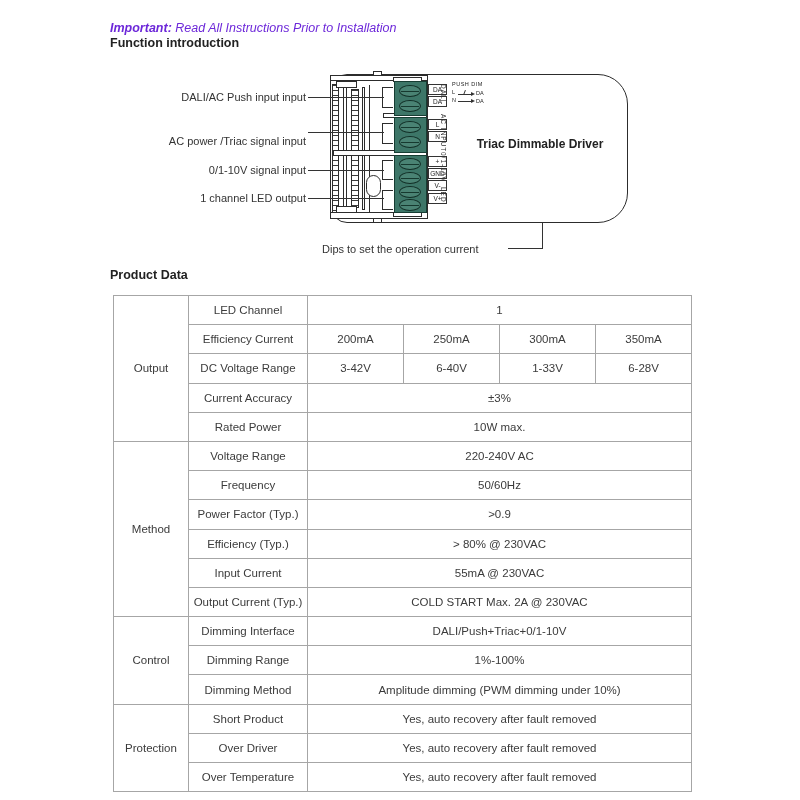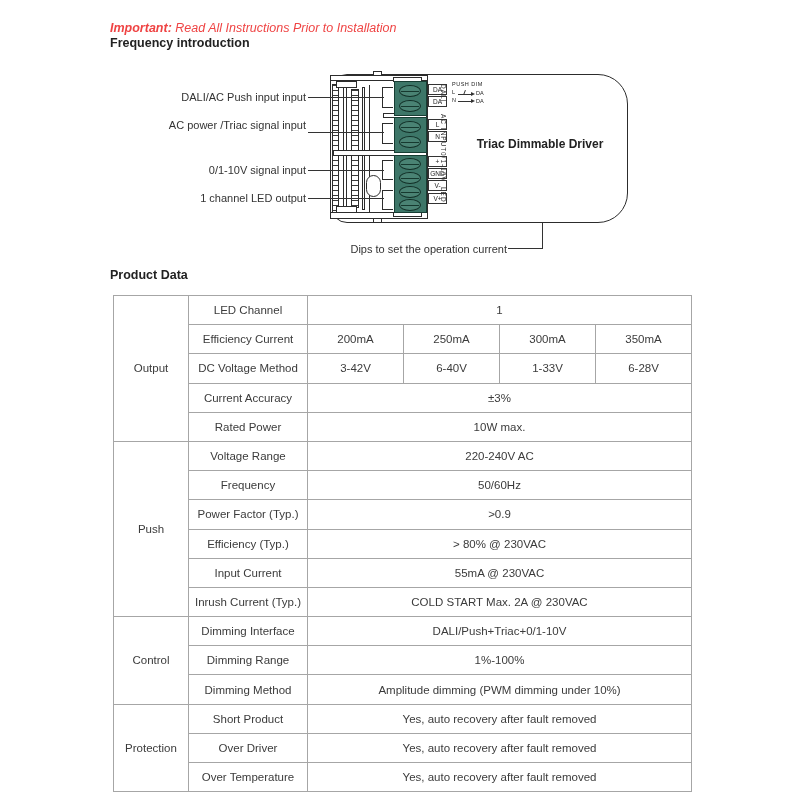--- a/index.html
+++ b/index.html
@@ -1,20 +1,20 @@
 <!DOCTYPE html>
 <html><head>
 <meta charset="utf-8">
 <style>
   html,body{margin:0;padding:0;background:#fff;}
   .page{position:relative;width:800px;height:800px;background:#ffffff;
         font-family:"Liberation Sans", sans-serif;color:#333;overflow:hidden;}
   .abs{position:absolute;box-sizing:border-box;}
   
-  .imp{left:110px;top:21px;font-size:12.5px;font-style:italic;color:#ef4444;}
+  .imp{left:110px;top:21px;font-size:12.5px;font-style:italic;color:#6d28d9;}
   .imp b{font-weight:bold;}
   .h-bold{font-size:12.5px;font-weight:bold;color:#222;}
   
   .ln{border:1.2px solid #2c2c2c;background:#fff;}
   .thin{border:1.1px solid #2c2c2c;background:#fff;}
   .body-outline{left:331px;top:74px;width:297px;height:149px;border:1.6px solid #2c2c2c;
                 border-radius:16px 30px 30px 16px;background:#fff;z-index:1;}
   .tick{background-image:repeating-linear-gradient(to bottom,#3a3a3a 0 1px,#fff 1px 5px);}
   .leader{height:1.2px;background:#333;z-index:6;}
   .side-label{width:180px;text-align:right;font-size:11px;color:#333;z-index:6;}
@@ -29,34 +29,34 @@
           font-size:6.5px;letter-spacing:1px;color:#333;line-height:10px;z-index:5;}
   .pd{font-size:5.5px;color:#222;z-index:5;line-height:6px;}
   .pd-line{height:1px;background:#333;z-index:5;}
   .pd-tick{width:1px;height:5px;background:#333;transform:rotate(22deg);z-index:5;}
   .tri{width:0;height:0;border-left:4px solid #333;border-top:2.5px solid transparent;
        border-bottom:2.5px solid transparent;z-index:5;}
   .device-title{left:470px;top:137px;width:140px;text-align:center;font-size:12px;
                 font-weight:bold;color:#222;z-index:5;}
   .callout-v{left:542px;top:223px;width:1.4px;height:26px;background:#333;z-index:6;}
   .callout-h{left:508px;top:248px;width:35px;height:1.4px;background:#333;z-index:6;}
-  .callout-text{left:322px;top:243px;width:185px;text-align:right;font-size:11px;color:#333;z-index:6;}
+  .callout-text{left:322px;top:243px;width:185px;font-size:11px;color:#333;z-index:6;}
   
   table.spec{position:absolute;left:113px;top:295px;border-collapse:collapse;table-layout:fixed;
              font-size:11.5px;color:#3b3b3b;}
   table.spec td{border:1px solid #a6a6a6;text-align:center;vertical-align:middle;
                 height:28.2px;padding:0 2px;overflow:hidden;}
 </style>
 </head>
 <body>
 
 <div class="page">
 
   <div class="abs imp"><b>Important:</b><span> Read All Instructions Prior to Installation</span></div>
-  <div class="abs h-bold" style="left:110px;top:36px;">Frequency introduction</div>
+  <div class="abs h-bold" style="left:110px;top:36px;">Function introduction</div>
 
   <div>
 
     <div class="abs body-outline"></div>
 
     <div class="abs ln" style="left:330px;top:75px;width:98px;height:7px;z-index:2;"></div>
     <div class="abs thin" style="left:373px;top:71px;width:9px;height:5px;z-index:2;"></div>
     <div class="abs ln" style="left:330px;top:80px;width:98px;height:138px;z-index:2;"></div>
     <div class="abs thin" style="left:336px;top:81px;width:21px;height:7px;z-index:3;"></div>
     <div class="abs thin" style="left:393px;top:77px;width:29px;height:5px;z-index:3;"></div>
@@ -112,21 +112,21 @@
     <div class="abs tri" style="left:471px;top:91.5px;"></div>
     <div class="abs pd" style="left:476px;top:90px;">DA</div>
     <div class="abs pd" style="left:452px;top:96.5px;">N</div>
     <div class="abs pd-line" style="left:458px;top:101px;width:13px;"></div>
     <div class="abs tri" style="left:471px;top:99px;"></div>
     <div class="abs pd" style="left:476px;top:97.5px;">DA</div>
 
     <div class="abs device-title">Triac Dimmable Driver</div>
 
     <div class="abs side-label" style="left:126px;top:91px;">DALI/AC Push input input</div>
-    <div class="abs side-label" style="left:126px;top:119px;">AC power /Triac signal input</div>
+    <div class="abs side-label" style="left:126px;top:135px;">AC power /Triac signal input</div>
     <div class="abs side-label" style="left:126px;top:164px;">0/1-10V signal input</div>
     <div class="abs side-label" style="left:126px;top:192px;">1 channel LED output</div>
     <div class="abs leader" style="left:308px;top:97px;width:76px;"></div>
     <div class="abs leader" style="left:308px;top:132px;width:76px;"></div>
     <div class="abs leader" style="left:308px;top:170px;width:76px;"></div>
     <div class="abs leader" style="left:308px;top:198px;width:76px;"></div>
 
     <div class="abs callout-v"></div>
     <div class="abs callout-h"></div>
     <div class="abs callout-text">Dips to set the operation current</div>
@@ -150,57 +150,57 @@
           <td colspan="4">1</td>
         </tr>
         <tr>
           <td>Efficiency Current</td>
           <td colspan="1">200mA</td>
           <td colspan="1">250mA</td>
           <td colspan="1">300mA</td>
           <td colspan="1">350mA</td>
         </tr>
         <tr>
-          <td>DC Voltage Method</td>
+          <td>DC Voltage Range</td>
           <td colspan="1">3-42V</td>
           <td colspan="1">6-40V</td>
           <td colspan="1">1-33V</td>
           <td colspan="1">6-28V</td>
         </tr>
         <tr>
           <td>Current Accuracy</td>
           <td colspan="4">±3%</td>
         </tr>
         <tr>
           <td>Rated Power</td>
           <td colspan="4">10W max.</td>
         </tr>
         <tr>
-          <td rowspan="6">Push</td>
+          <td rowspan="6">Method</td>
           <td>Voltage Range</td>
           <td colspan="4">220-240V AC</td>
         </tr>
         <tr>
           <td>Frequency</td>
           <td colspan="4">50/60Hz</td>
         </tr>
         <tr>
           <td>Power Factor (Typ.)</td>
           <td colspan="4">&gt;0.9</td>
         </tr>
         <tr>
           <td>Efficiency (Typ.)</td>
           <td colspan="4">&gt; 80% @ 230VAC</td>
         </tr>
         <tr>
           <td>Input Current</td>
           <td colspan="4">55mA @ 230VAC</td>
         </tr>
         <tr>
-          <td>Inrush Current (Typ.)</td>
+          <td>Output Current (Typ.)</td>
           <td colspan="4">COLD START Max. 2A @ 230VAC</td>
         </tr>
         <tr>
           <td rowspan="3">Control</td>
           <td>Dimming Interface</td>
           <td colspan="4">DALI/Push+Triac+0/1-10V</td>
         </tr>
         <tr>
           <td>Dimming Range</td>
           <td colspan="4">1%-100%</td>

